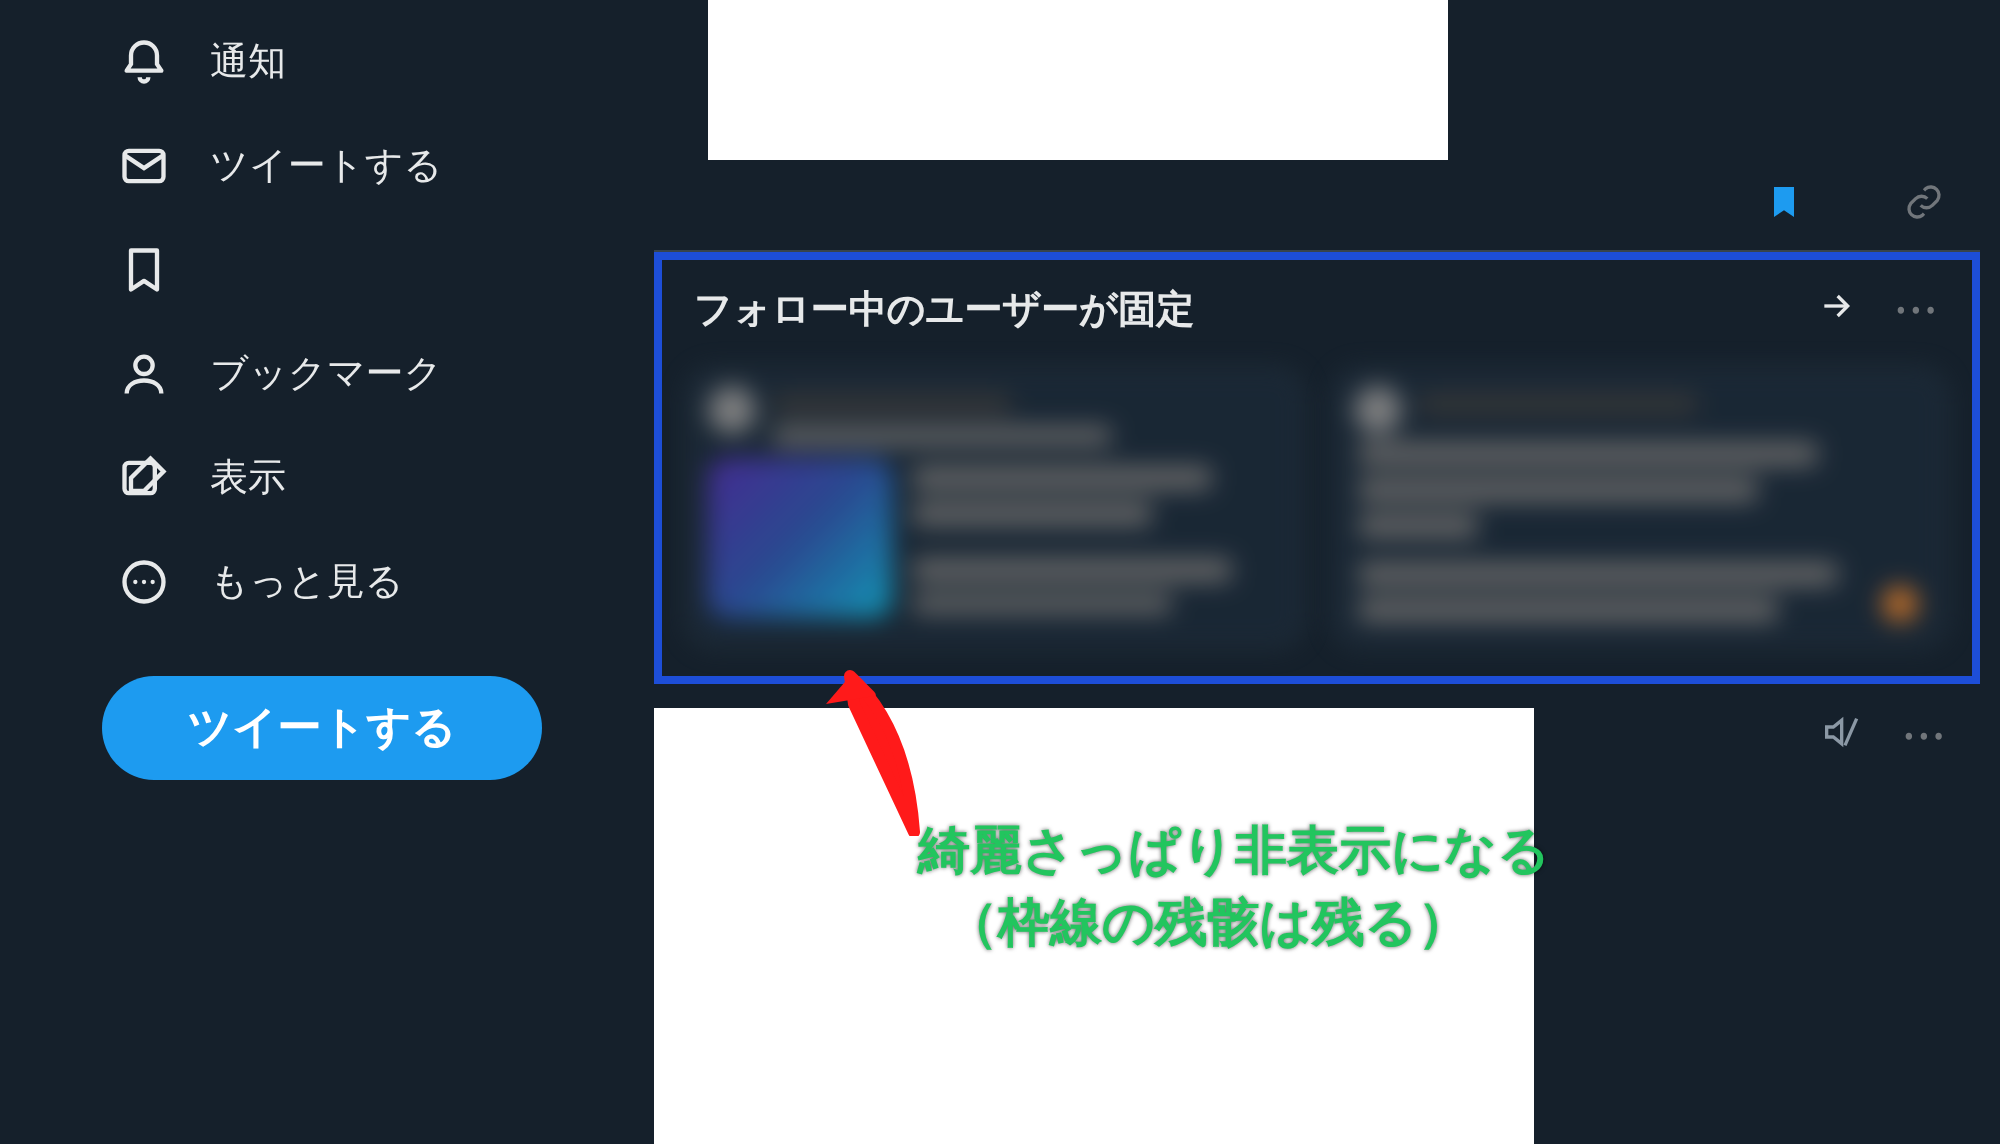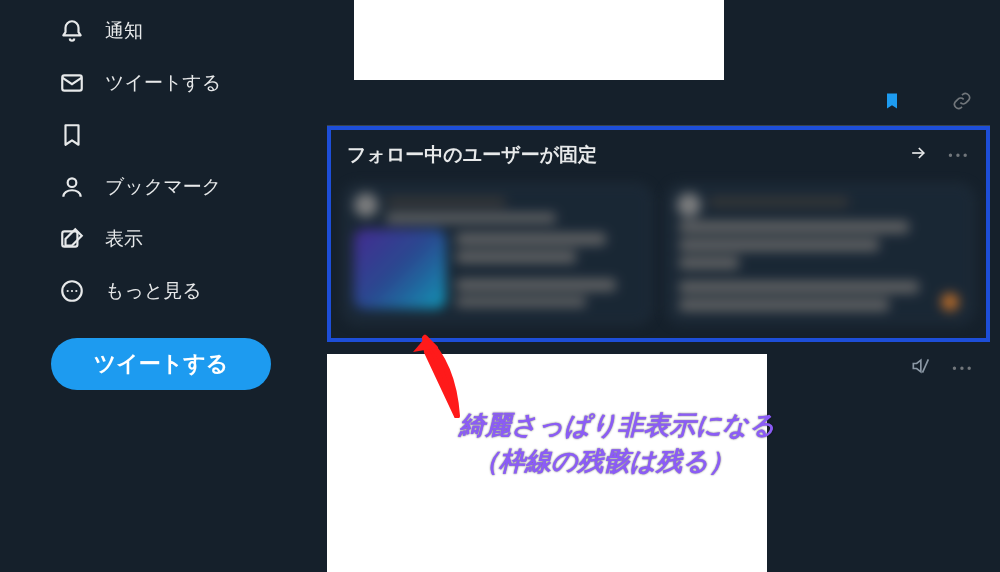--- a/index.html
+++ b/index.html
@@ -164,26 +164,25 @@
   }
 
   
   .anno {
     position: absolute;
     pointer-events: none;
     z-index: 50;
   }
   .anno-text {
     position: absolute;
-    color: #8b5cf6;
+    color: #22c55e;
     font-size: 26px;
     font-weight: 600;
     text-shadow: 0 0 2px rgba(0,0,0,0.6);
     white-space: nowrap;
-    font-style: italic;
   }
   .anno-arrow {
     position: absolute;
   }
   .anno-arrow svg path { fill: #ff1a1a; }
 </style>
 </head>
 <body>
 
 <div class="layout">

